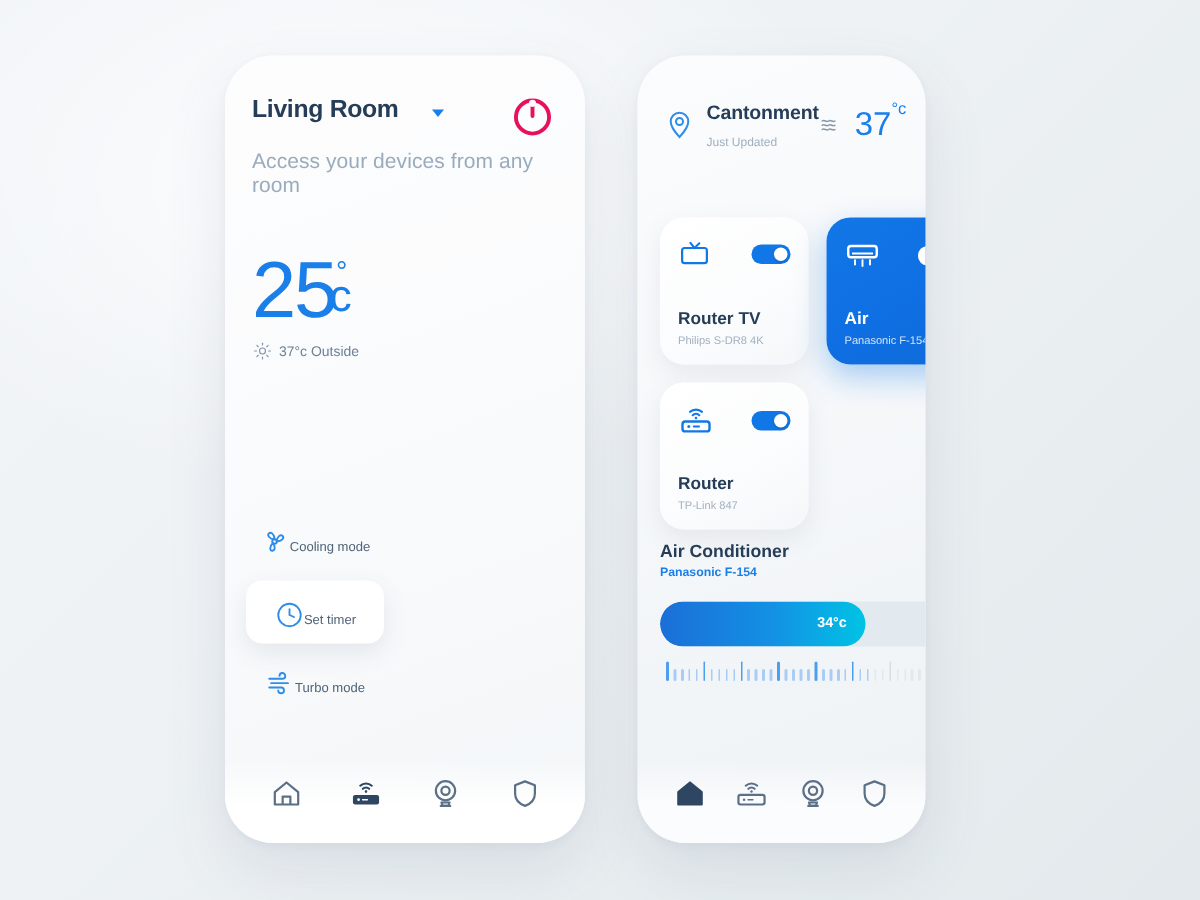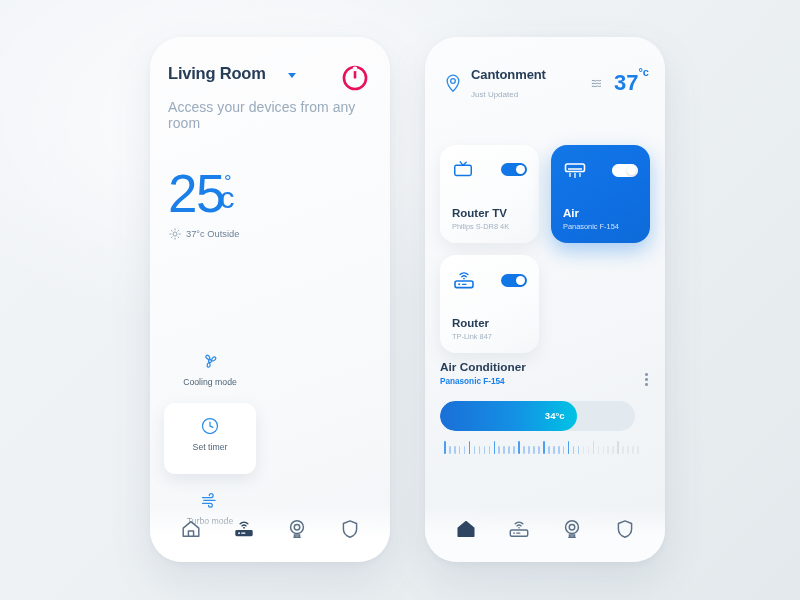--- a/index.html
+++ b/index.html
@@ -21,21 +21,21 @@
     position: absolute;
     border-radius: 32px;
     overflow: hidden;
   }
   #phone-left {
     left: 150px; top: 37px; width: 240px; height: 525px;
     background: linear-gradient(160deg, #fdfdfe 0%, #fafbfc 45%, #f3f6f8 100%);
     box-shadow: 0 18px 40px rgba(90,110,130,0.13), 0 2px 6px rgba(90,110,130,0.06);
   }
   #phone-right {
-    left: 425px; top: 37px; width: 240px; height: 525px;
+    left: 425px; top: 37px; width: 192px; height: 525px;
     background: linear-gradient(160deg, #fbfcfd 0%, #f6f8fa 45%, #eef2f5 100%);
     box-shadow: 0 18px 40px rgba(90,110,130,0.13), 0 2px 6px rgba(90,110,130,0.06);
   }
 
   
   .lp-header { position: absolute; left: 18px; top: 27px; }
   .lp-title-row { display: flex; align-items: center; gap: 22px; }
   .lp-title {
     font-size: 16.5px; font-weight: bold; color: #263d58; letter-spacing: -0.2px;
   }
@@ -60,28 +60,28 @@
   .big-temp .unit { font-size: 30px; margin-top: 16px; margin-left: -12px; font-weight: 300;}
   .outside-row {
     position: absolute; left: 19px; top: 191px;
     display: flex; align-items: center; gap: 5px;
     font-size: 9.3px; color: #6b7f96;
   }
 
   
   .modes { position: absolute; left: 14px; top: 305px; width: 92px; }
   .mode-item {
-    display: flex; flex-direction: column; align-items: center; justify-content: center;
+    display: flex; flex-direction: row; align-items: center; justify-content: center;
     padding: 9px 0 9px; border-radius: 11px;
   }
   .mode-item .label { font-size: 8.7px; color: #4f6478; margin-top: 6px; }
   .mode-item.active {
     background: #ffffff;
     box-shadow: 0 6px 16px rgba(90,110,130,0.12);
-    padding: 13px 0 22px;
+    padding: 13px 0 9px;
   }
   .modes .spacer { height: 7px; }
 
   
   .bnav {
     position: absolute; left: 0; right: 0; bottom: 0; height: 56px;
     display: flex; align-items: center; justify-content: space-around;
     padding: 0 14px 6px;
   }
   #phone-left .bnav { background: linear-gradient(180deg, rgba(255,255,255,0) 0%, #ffffff 55%); }
@@ -89,21 +89,21 @@
 
   
   .rp-header {
     position: absolute; left: 18px; top: 30px; right: 16px;
     display: flex; align-items: center; justify-content: space-between;
   }
   .loc-left { display: flex; align-items: center; gap: 8px; }
   .loc-name { font-size: 13px; font-weight: bold; color: #263d58; letter-spacing: -0.1px; }
   .loc-sub { font-size: 8px; color: #a0b0c0; margin-top: 8px; }
   .rp-temp { display: flex; align-items: center; gap: 7px; }
-  .rp-temp .val { font-size: 22px; color: #1a7fe8; font-weight: 700; }
+  .rp-temp .val { font-size: 22px; color: #1a7fe8; font-weight: 400; }
   .rp-temp .val sup { font-size: 11px; top: -0.55em; position: relative; }
 
   
   .dev-grid {
     position: absolute; left: 15px; top: 108px; width: 210px;
     display: grid; grid-template-columns: 1fr 1fr; gap: 12px;
   }
   .dev-card {
     height: 98px; border-radius: 16px; padding: 13px 12px 12px;
     display: flex; flex-direction: column; justify-content: space-between;

